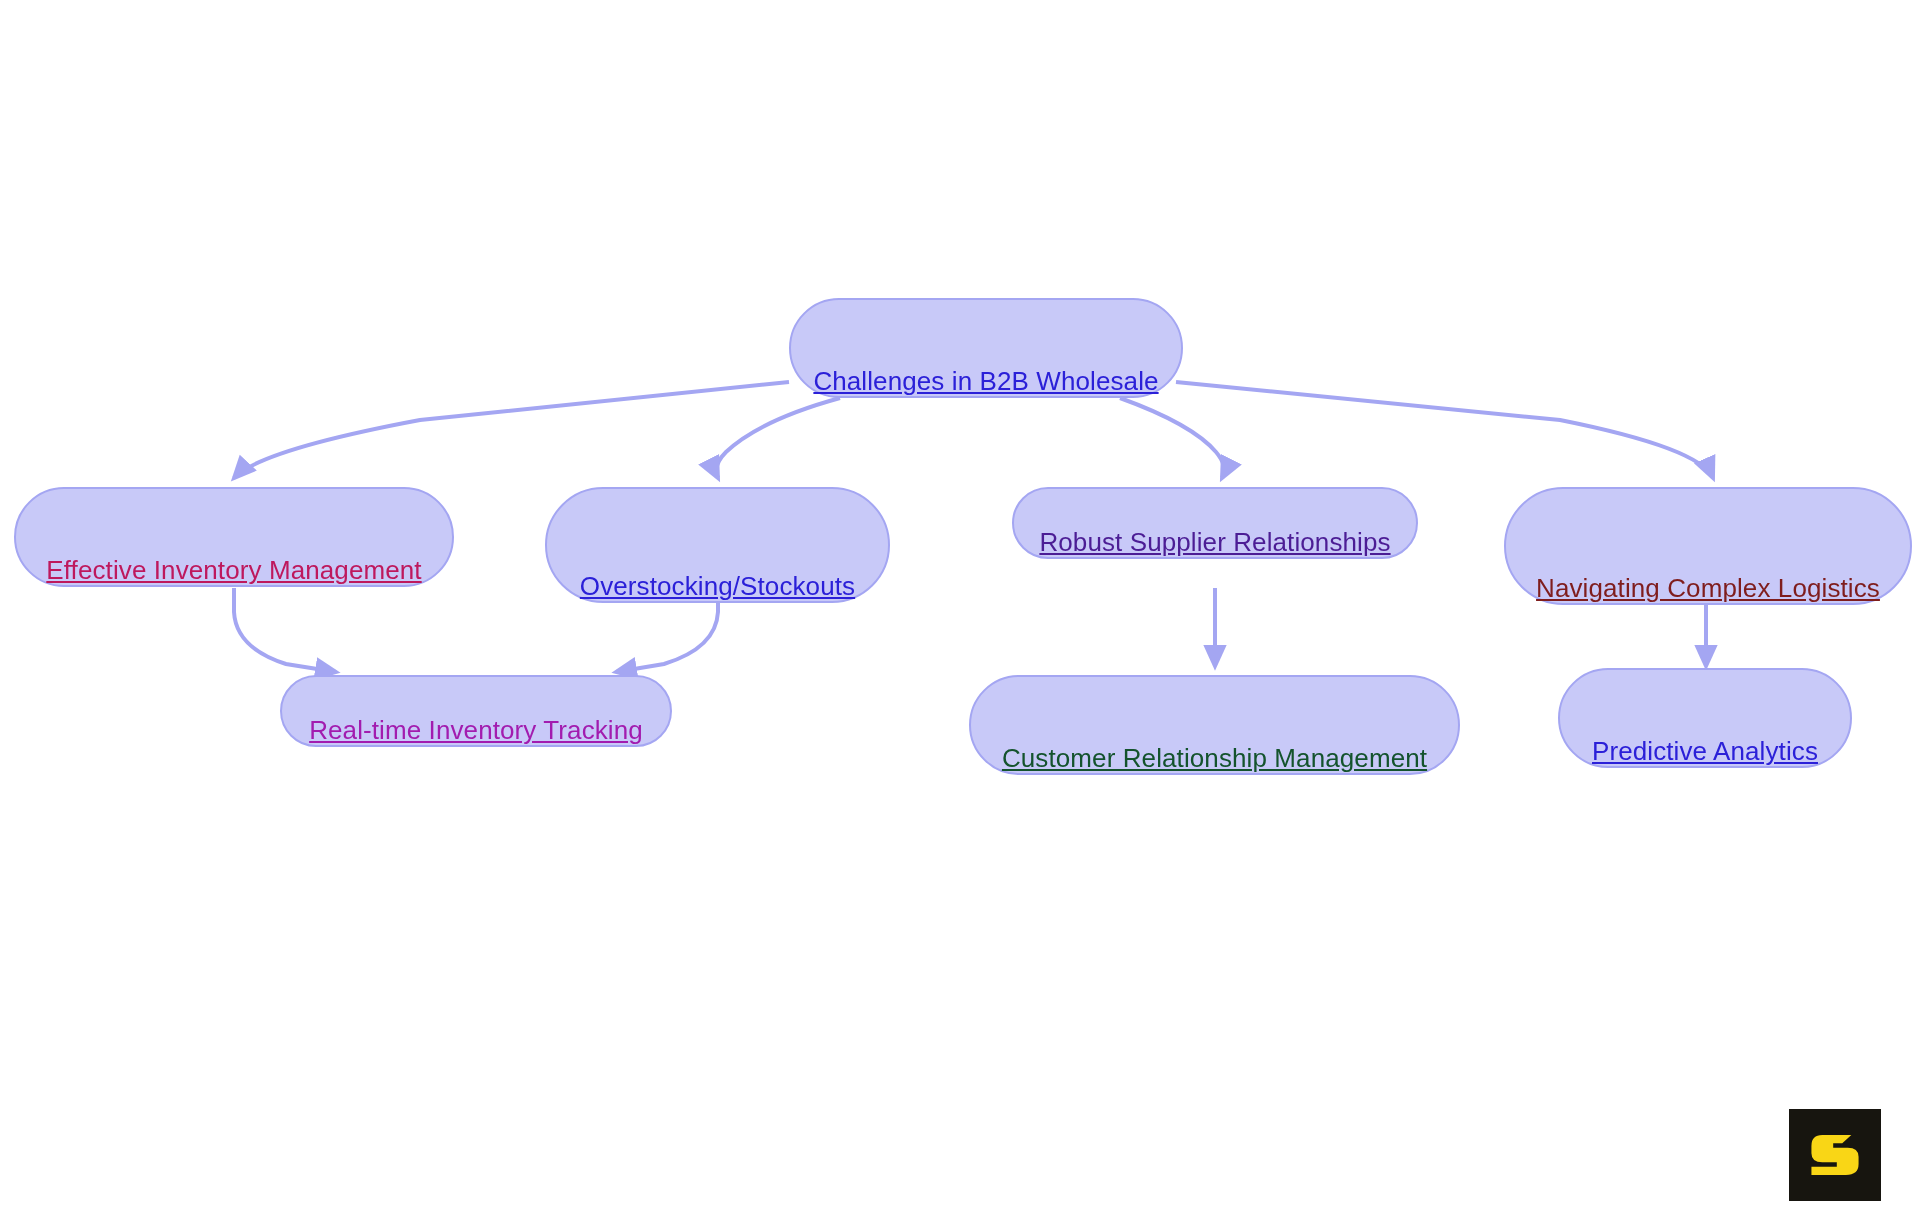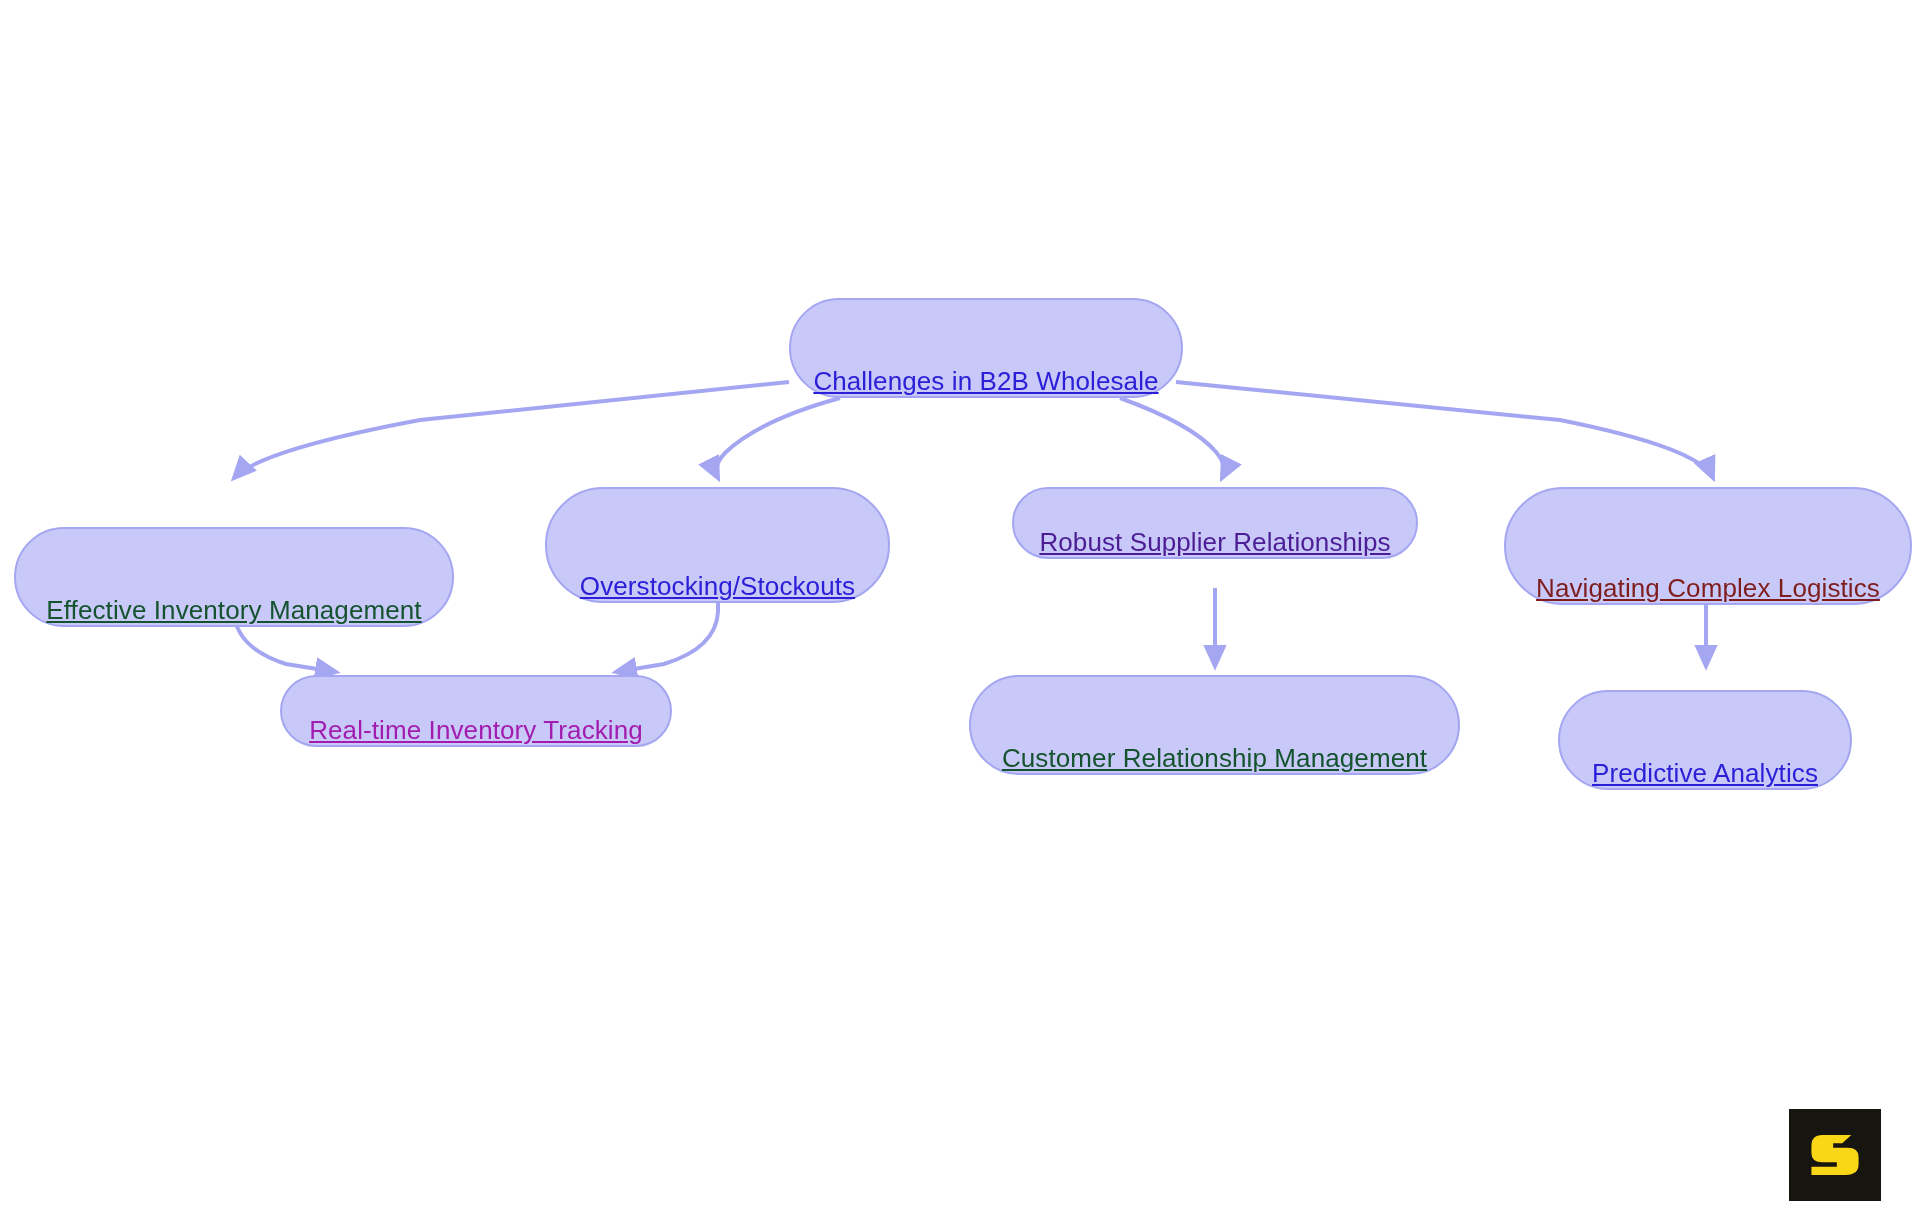--- a/index.html
+++ b/index.html
@@ -89,21 +89,21 @@
 
     <path d="M 1215 588 L 1215 666" fill="none" stroke="#a4a6f2" stroke-width="4" marker-end="url(#arrow)"></path>
 
     <path d="M 1706 588 L 1706 666" fill="none" stroke="#a4a6f2" stroke-width="4" marker-end="url(#arrow)"></path>
   </svg>
 
   <div class="node" id="node-root" style="left: 789px; top: 298px; width: 394px; height: 100px; background: rgb(200, 201, 248); border-color: rgb(164, 166, 242); color: rgb(43, 32, 216);">
     <span class="node-label">Challenges in B2B Wholesale</span>
   </div>
 
-  <div class="node" id="node-inventory" style="left: 14px; top: 487px; width: 440px; height: 100px; background: rgb(200, 201, 248); border-color: rgb(164, 166, 242); color: #14532d; margin-top: 40px;">
+  <div class="node" id="node-inventory" style="left: 14px; top: 487px; width: 440px; height: 100px; background: rgb(200, 201, 248); border-color: rgb(164, 166, 242); color: #be185d;">
     <span class="node-label">Effective Inventory Management</span>
   </div>
 
   <div class="node" id="node-overstocking" style="left: 545px; top: 487px; width: 345px; height: 116px; background: rgb(200, 201, 248); border-color: rgb(164, 166, 242); color: rgb(43, 32, 216);">
     <span class="node-label">Overstocking/Stockouts</span>
   </div>
 
   <div class="node" id="node-supplier" style="left: 1012px; top: 487px; width: 406px; height: 72px; background: rgb(200, 201, 248); border-color: rgb(164, 166, 242); color: #4c1d95;">
     <span class="node-label">Robust Supplier Relationships</span>
   </div>
@@ -113,21 +113,21 @@
   </div>
 
   <div class="node" id="node-tracking" style="left: 280px; top: 675px; width: 392px; height: 72px; background: rgb(200, 201, 248); border-color: rgb(164, 166, 242); color: #a21caf;">
     <span class="node-label">Real-time Inventory Tracking</span>
   </div>
 
   <div class="node" id="node-crm" style="left: 969px; top: 675px; width: 491px; height: 100px; background: rgb(200, 201, 248); border-color: rgb(164, 166, 242); color: #14532d;">
     <span class="node-label">Customer Relationship Management</span>
   </div>
 
-  <div class="node" id="node-predictive" style="left: 1558px; top: 690px; width: 294px; height: 100px; background: rgb(200, 201, 248); border-color: rgb(164, 166, 242); color: rgb(43, 32, 216);">
+  <div class="node" id="node-predictive" style="left: 1558px; top: 668px; width: 294px; height: 100px; background: rgb(200, 201, 248); border-color: rgb(164, 166, 242); color: rgb(43, 32, 216);">
     <span class="node-label">Predictive Analytics</span>
   </div>
 
   <div id="logo" style="background: rgb(23, 21, 15);">
     <svg width="58" height="58" viewBox="0 0 64 64" xmlns="http://www.w3.org/2000/svg" aria-hidden="true">
       <path d="M50 10 L18 10 Q6 10 6 22 L6 30 Q6 40 18 40 L34 40 L34 45 L6 45 L6 54 L44 54 Q58 54 58 42 L58 34 Q58 24 46 24 L30 24 L30 19 L40 19 Z" fill="#f9d616"></path>
     </svg>
   </div>
 
 </div>

